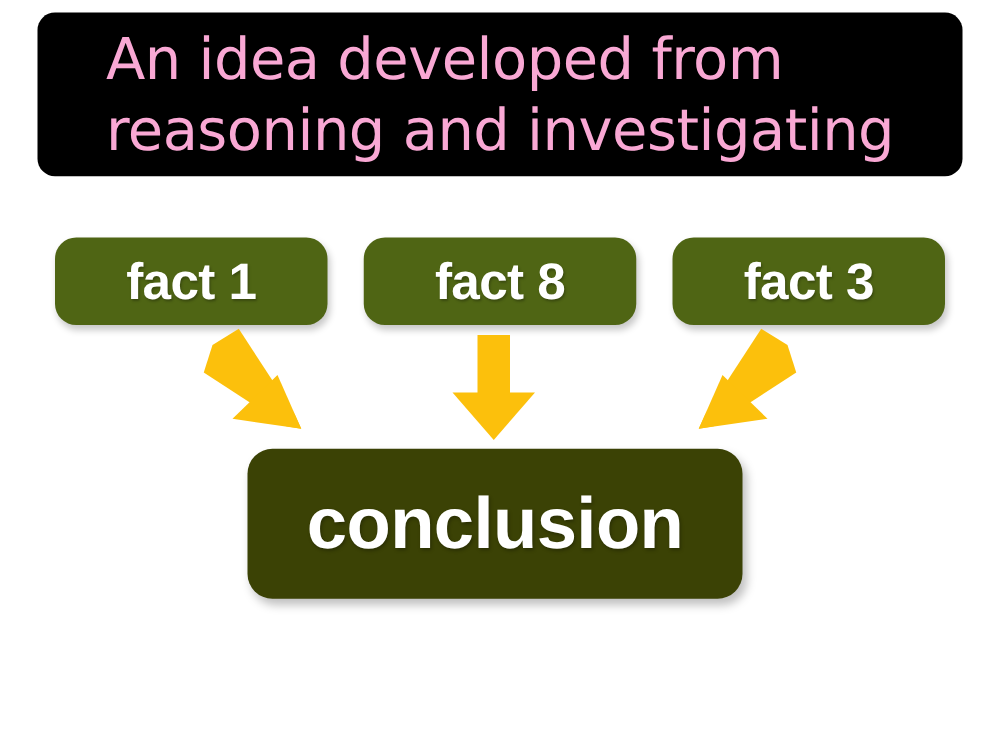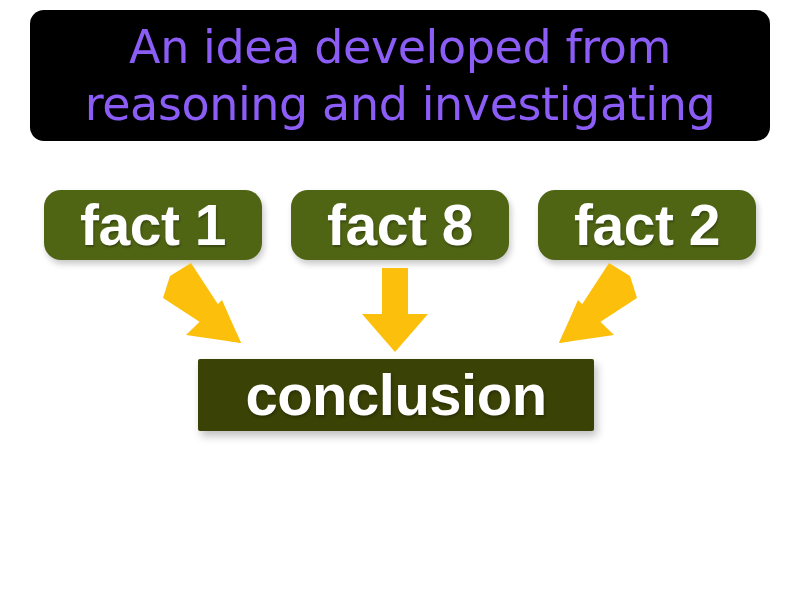--- a/index.html
+++ b/index.html
@@ -30,26 +30,26 @@
     height: 131px;
     background: #000000;
     border-radius: 14px;
     display: flex;
     align-items: center;
     justify-content: center;
     box-sizing: border-box;
     padding: 0 14px;
   }
   .title-text {
-    color: #8b5cf6;
+    color: #f9a8d4;
     font-family: "DejaVu Sans", sans-serif;
     font-size: 46px;
     font-weight: 400;
     line-height: 1.22;
-    text-align: center;
+    text-align: left;
     letter-spacing: -0.4px;
     white-space: pre-line;
   }
 
   
   .facts-row {
     position: absolute;
     left: 44px;
     top: 190px;
     width: 712px;
@@ -64,21 +64,21 @@
     background: #4f6514;
     border-radius: 17px;
     display: flex;
     align-items: center;
     justify-content: center;
     box-shadow: 2px 4px 6px rgba(0,0,0,0.22);
   }
   .fact-label {
     color: #ffffff;
     font-family: "Liberation Sans", sans-serif;
-    font-size: 57px;
+    font-size: 41px;
     font-weight: bold;
     line-height: 1;
     letter-spacing: -0.5px;
     text-shadow: 1px 2px 2px rgba(0,0,0,0.28);
   }
 
   
   .arrows-layer {
     position: absolute;
     left: 0;
@@ -87,23 +87,23 @@
     height: 600px;
     pointer-events: none;
   }
 
   
   .conclusion-box {
     position: absolute;
     left: 198px;
     top: 359px;
     width: 396px;
-    height: 72px;
+    height: 120px;
     background: #3b4205;
-    border-radius: 2px;
+    border-radius: 20px;
     display: flex;
     align-items: center;
     justify-content: center;
     box-shadow: 3px 5px 8px rgba(0,0,0,0.25);
   }
   .conclusion-label {
     color: #ffffff;
     font-family: "Liberation Sans", sans-serif;
     font-size: 58px;
     font-weight: bold;
@@ -126,21 +126,21 @@
 
     <div class="fact-box">
       <span class="fact-label">fact 1</span>
     </div>
 
     <div class="fact-box">
       <span class="fact-label">fact 8</span>
     </div>
 
     <div class="fact-box">
-      <span class="fact-label">fact 2</span>
+      <span class="fact-label">fact 3</span>
     </div>
 
   </div>
 
   <svg class="arrows-layer" viewBox="0 0 800 600" width="800" height="600">
 
     <g>
       <polygon fill="#fcc00c" points="170,276 191,263 236,332 241,343 229,341 163,298"></polygon>
       <polygon fill="#fcc00c" points="241,343 186,335 222,300"></polygon>
     </g>

